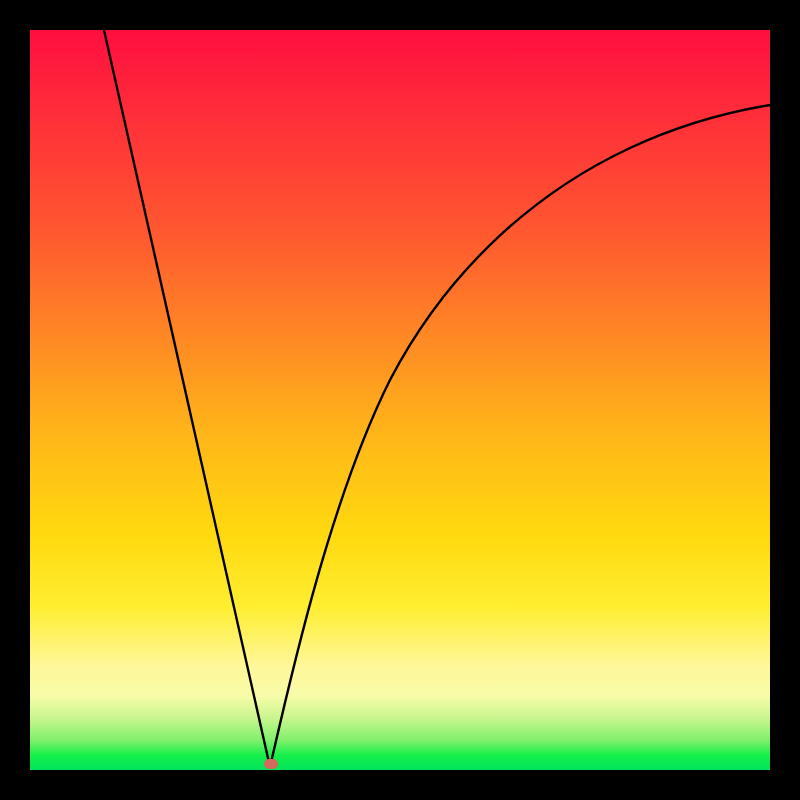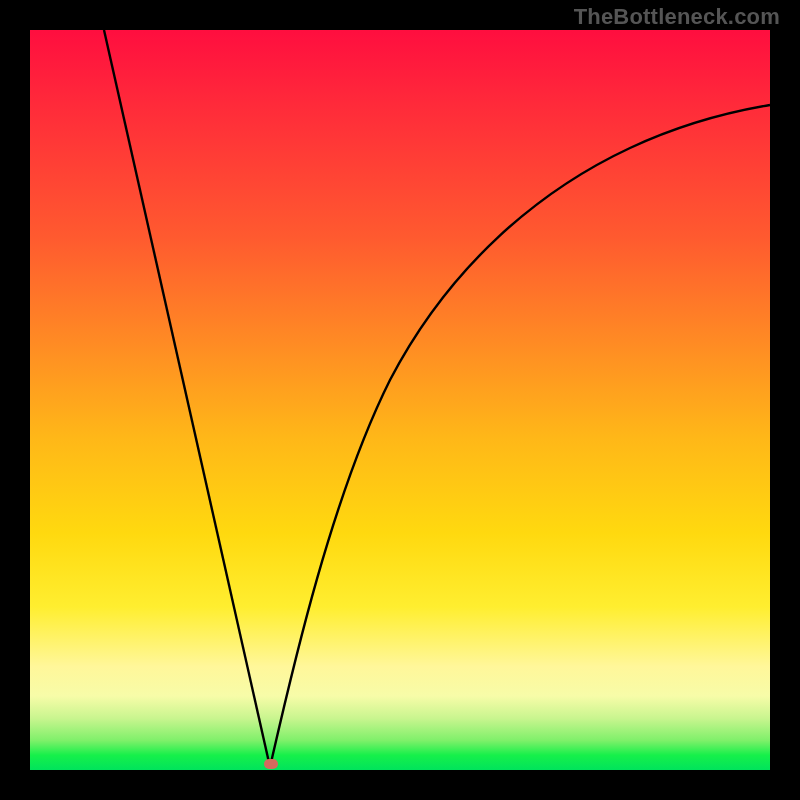--- a/index.html
+++ b/index.html
@@ -65,21 +65,20 @@
     height: 10px;
     border-radius: 5px;
     background: #d46a5e;
     transform: translate(-50%, -50%);
   }
 </style>
 </head>
 <body>
 
 <div class="frame">
-  <div class="watermark">TheBottleneck.com</div>
 
   <div class="plot">
     <svg class="curve" viewBox="0 0 740 740" preserveAspectRatio="none">
       <path d="M 74 0
                L 240 737" stroke="#000" stroke-width="2.4" fill="none"></path>
       <path d="M 240 737
                C 260 650, 300 470, 360 350
                C 420 235, 510 160, 600 118
                C 660 90, 710 80, 740 75" stroke="#000" stroke-width="2.4" fill="none"></path>
     </svg>

